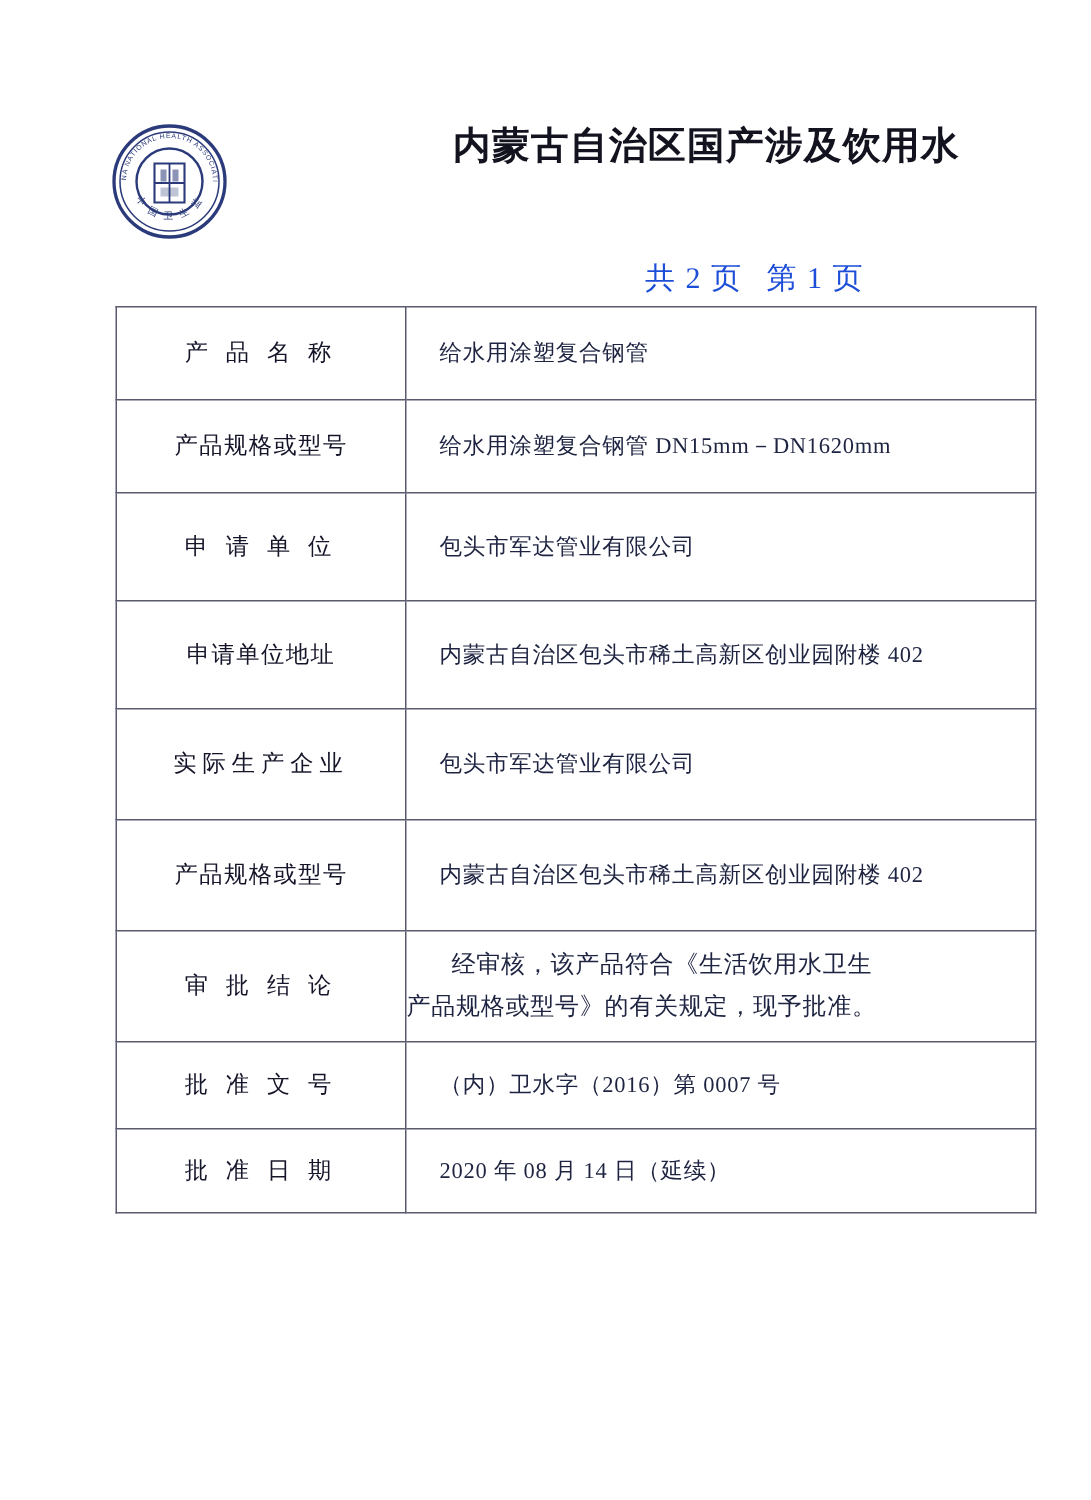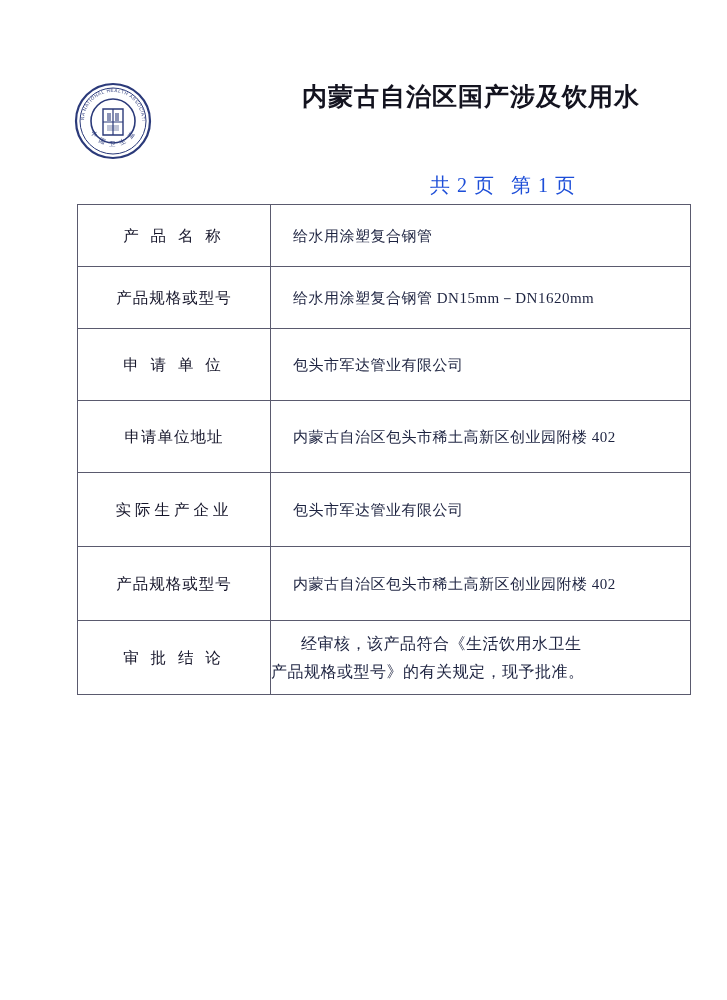--- a/index.html
+++ b/index.html
@@ -174,17 +174,25 @@
           <td class="label"><span class="tight">产品规格或型号</span></td>
           <td class="value center-ish">内蒙古自治区包头市稀土高新区创业园附楼 402</td>
         </tr>
         <tr class="row-h-74">
           <td class="label">审 批 结 论</td>
           <td class="value">
             <span class="concl"><span class="indent">经审核，该产品符合《生活饮用水卫生</span></span>
             <span class="concl">产品规格或型号》的有关规定，现予批准。</span>
           </td>
         </tr>
+        <tr class="row-h-58">
+          <td class="label">批 准 文 号</td>
+          <td class="value center-ish">（内）卫水字（2016）第 0007 号</td>
+        </tr>
+        <tr class="row-h-56">
+          <td class="label">批 准 日 期</td>
+          <td class="value center-ish">2020 年 08 月 14 日（延续）</td>
+        </tr>
       </tbody>
     </table>
   </div>
 
 </div>
 
 </body></html>

